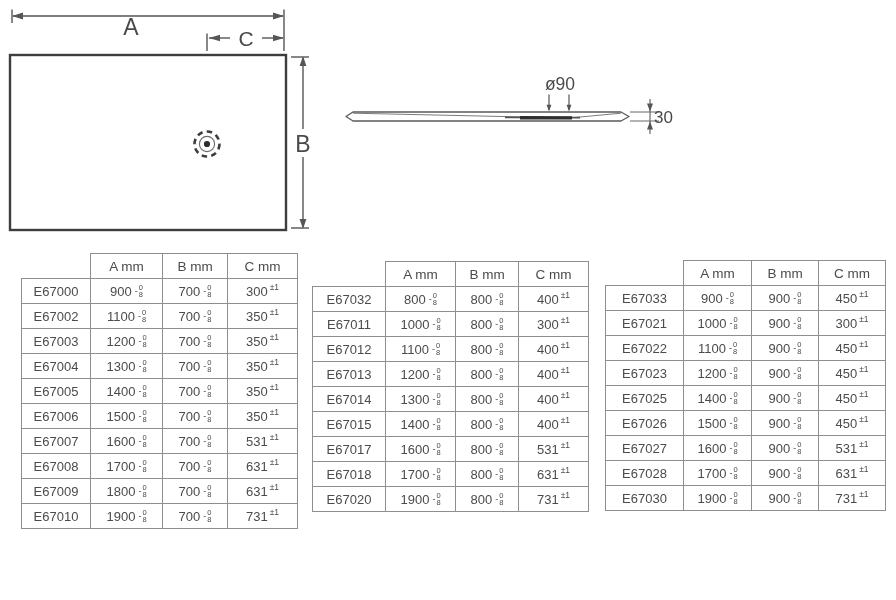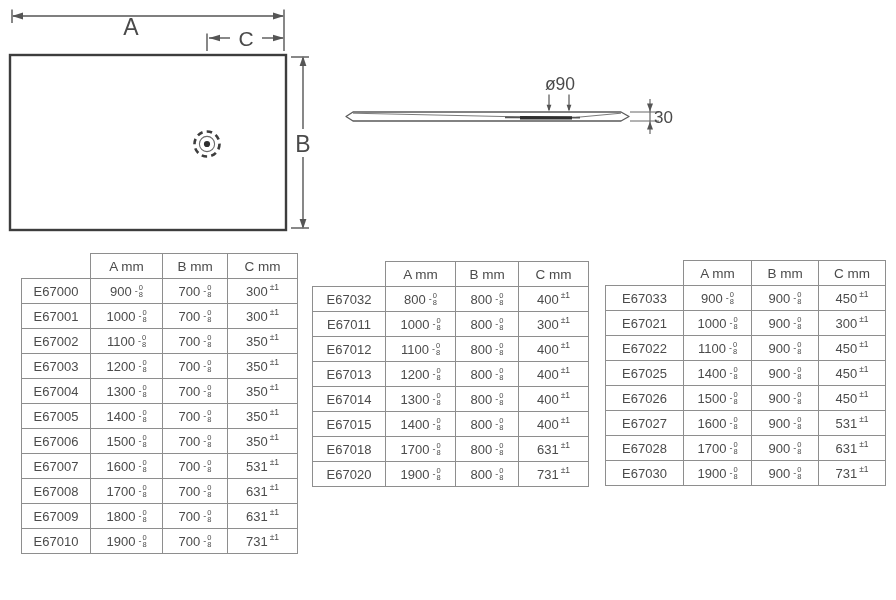--- a/index.html
+++ b/index.html
@@ -133,32 +133,20 @@
             <span>0</span>
             <span>8</span>
           </span></td>
         <td><span class="num">700</span><span class="toldash">-</span><span class="tolstack">
             <span>0</span>
             <span>8</span>
           </span></td>
         <td><span class="num">300</span><span class="sup">±1</span></td>
       </tr>
       <tr>
-        <td>E67001</td>
-        <td><span class="num">1000</span><span class="toldash">-</span><span class="tolstack">
-            <span>0</span>
-            <span>8</span>
-          </span></td>
-        <td><span class="num">700</span><span class="toldash">-</span><span class="tolstack">
-            <span>0</span>
-            <span>8</span>
-          </span></td>
-        <td><span class="num">300</span><span class="sup">±1</span></td>
-      </tr>
-      <tr>
         <td>E67002</td>
         <td><span class="num">1100</span><span class="toldash">-</span><span class="tolstack">
             <span>0</span>
             <span>8</span>
           </span></td>
         <td><span class="num">700</span><span class="toldash">-</span><span class="tolstack">
             <span>0</span>
             <span>8</span>
           </span></td>
         <td><span class="num">350</span><span class="sup">±1</span></td>
@@ -344,20 +332,32 @@
             <span>0</span>
             <span>8</span>
           </span></td>
         <td><span class="num">800</span><span class="toldash">-</span><span class="tolstack">
             <span>0</span>
             <span>8</span>
           </span></td>
         <td><span class="num">400</span><span class="sup">±1</span></td>
       </tr>
       <tr>
+        <td>E67017</td>
+        <td><span class="num">1600</span><span class="toldash">-</span><span class="tolstack">
+            <span>0</span>
+            <span>8</span>
+          </span></td>
+        <td><span class="num">800</span><span class="toldash">-</span><span class="tolstack">
+            <span>0</span>
+            <span>8</span>
+          </span></td>
+        <td><span class="num">531</span><span class="sup">±1</span></td>
+      </tr>
+      <tr>
         <td>E67018</td>
         <td><span class="num">1700</span><span class="toldash">-</span><span class="tolstack">
             <span>0</span>
             <span>8</span>
           </span></td>
         <td><span class="num">800</span><span class="toldash">-</span><span class="tolstack">
             <span>0</span>
             <span>8</span>
           </span></td>
         <td><span class="num">631</span><span class="sup">±1</span></td>
@@ -423,20 +423,32 @@
             <span>0</span>
             <span>8</span>
           </span></td>
         <td><span class="num">900</span><span class="toldash">-</span><span class="tolstack">
             <span>0</span>
             <span>8</span>
           </span></td>
         <td><span class="num">450</span><span class="sup">±1</span></td>
       </tr>
       <tr>
+        <td>E67023</td>
+        <td><span class="num">1200</span><span class="toldash">-</span><span class="tolstack">
+            <span>0</span>
+            <span>8</span>
+          </span></td>
+        <td><span class="num">900</span><span class="toldash">-</span><span class="tolstack">
+            <span>0</span>
+            <span>8</span>
+          </span></td>
+        <td><span class="num">450</span><span class="sup">±1</span></td>
+      </tr>
+      <tr>
         <td>E67025</td>
         <td><span class="num">1400</span><span class="toldash">-</span><span class="tolstack">
             <span>0</span>
             <span>8</span>
           </span></td>
         <td><span class="num">900</span><span class="toldash">-</span><span class="tolstack">
             <span>0</span>
             <span>8</span>
           </span></td>
         <td><span class="num">450</span><span class="sup">±1</span></td>

